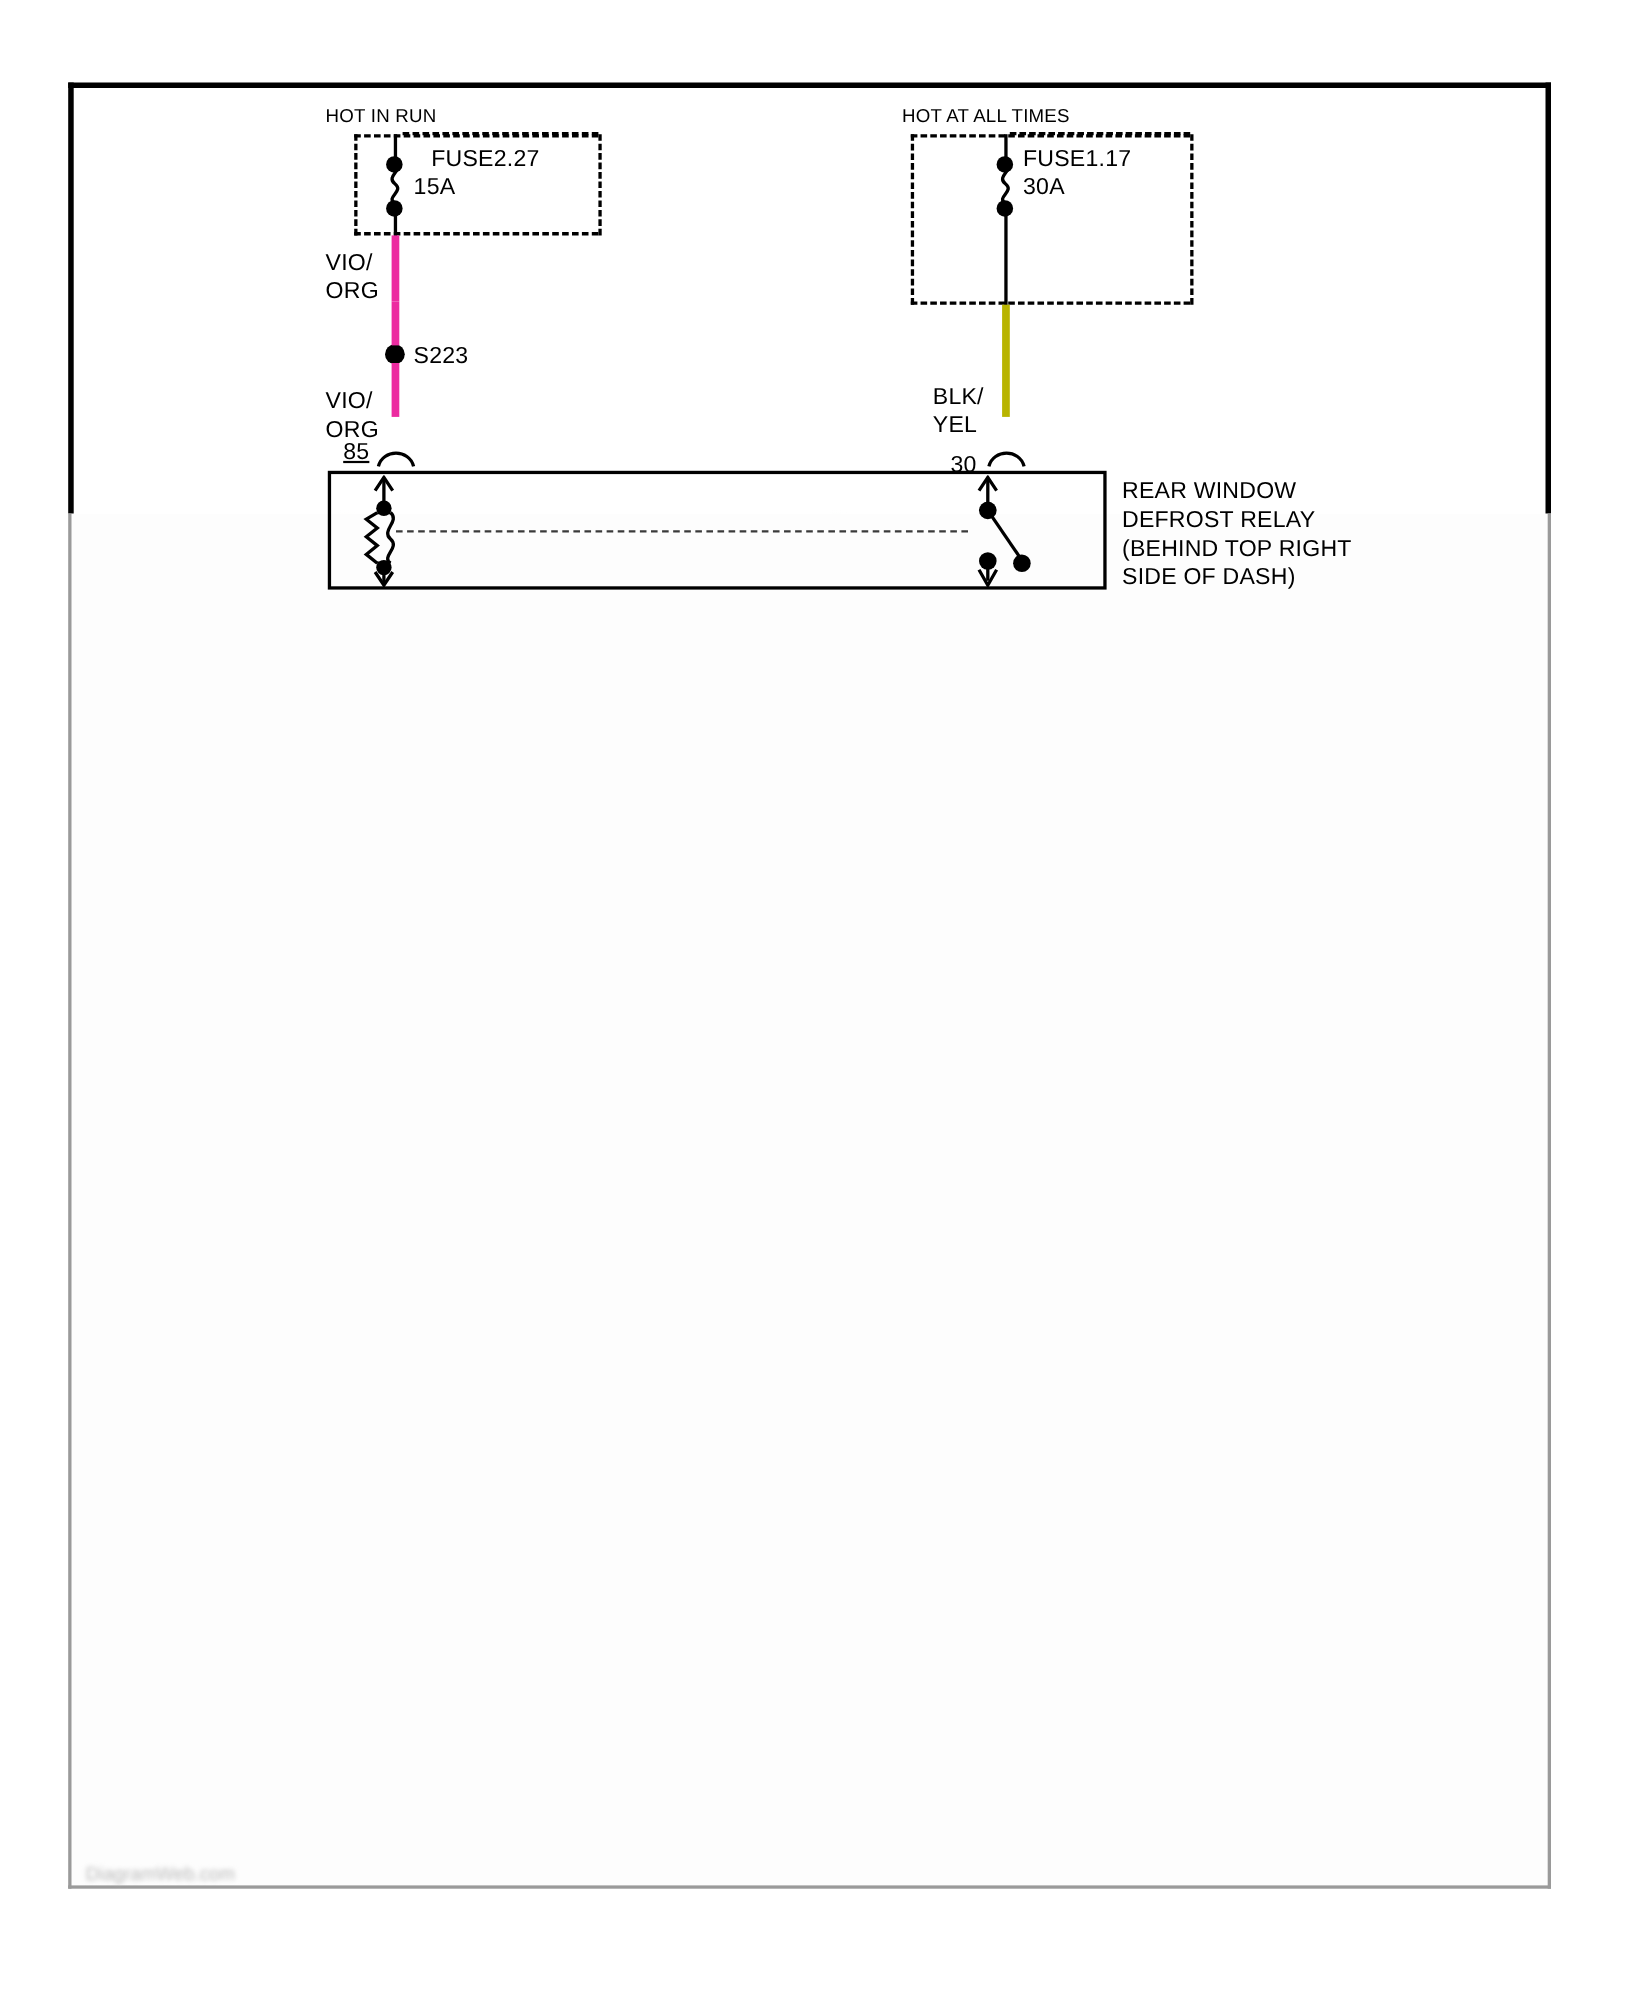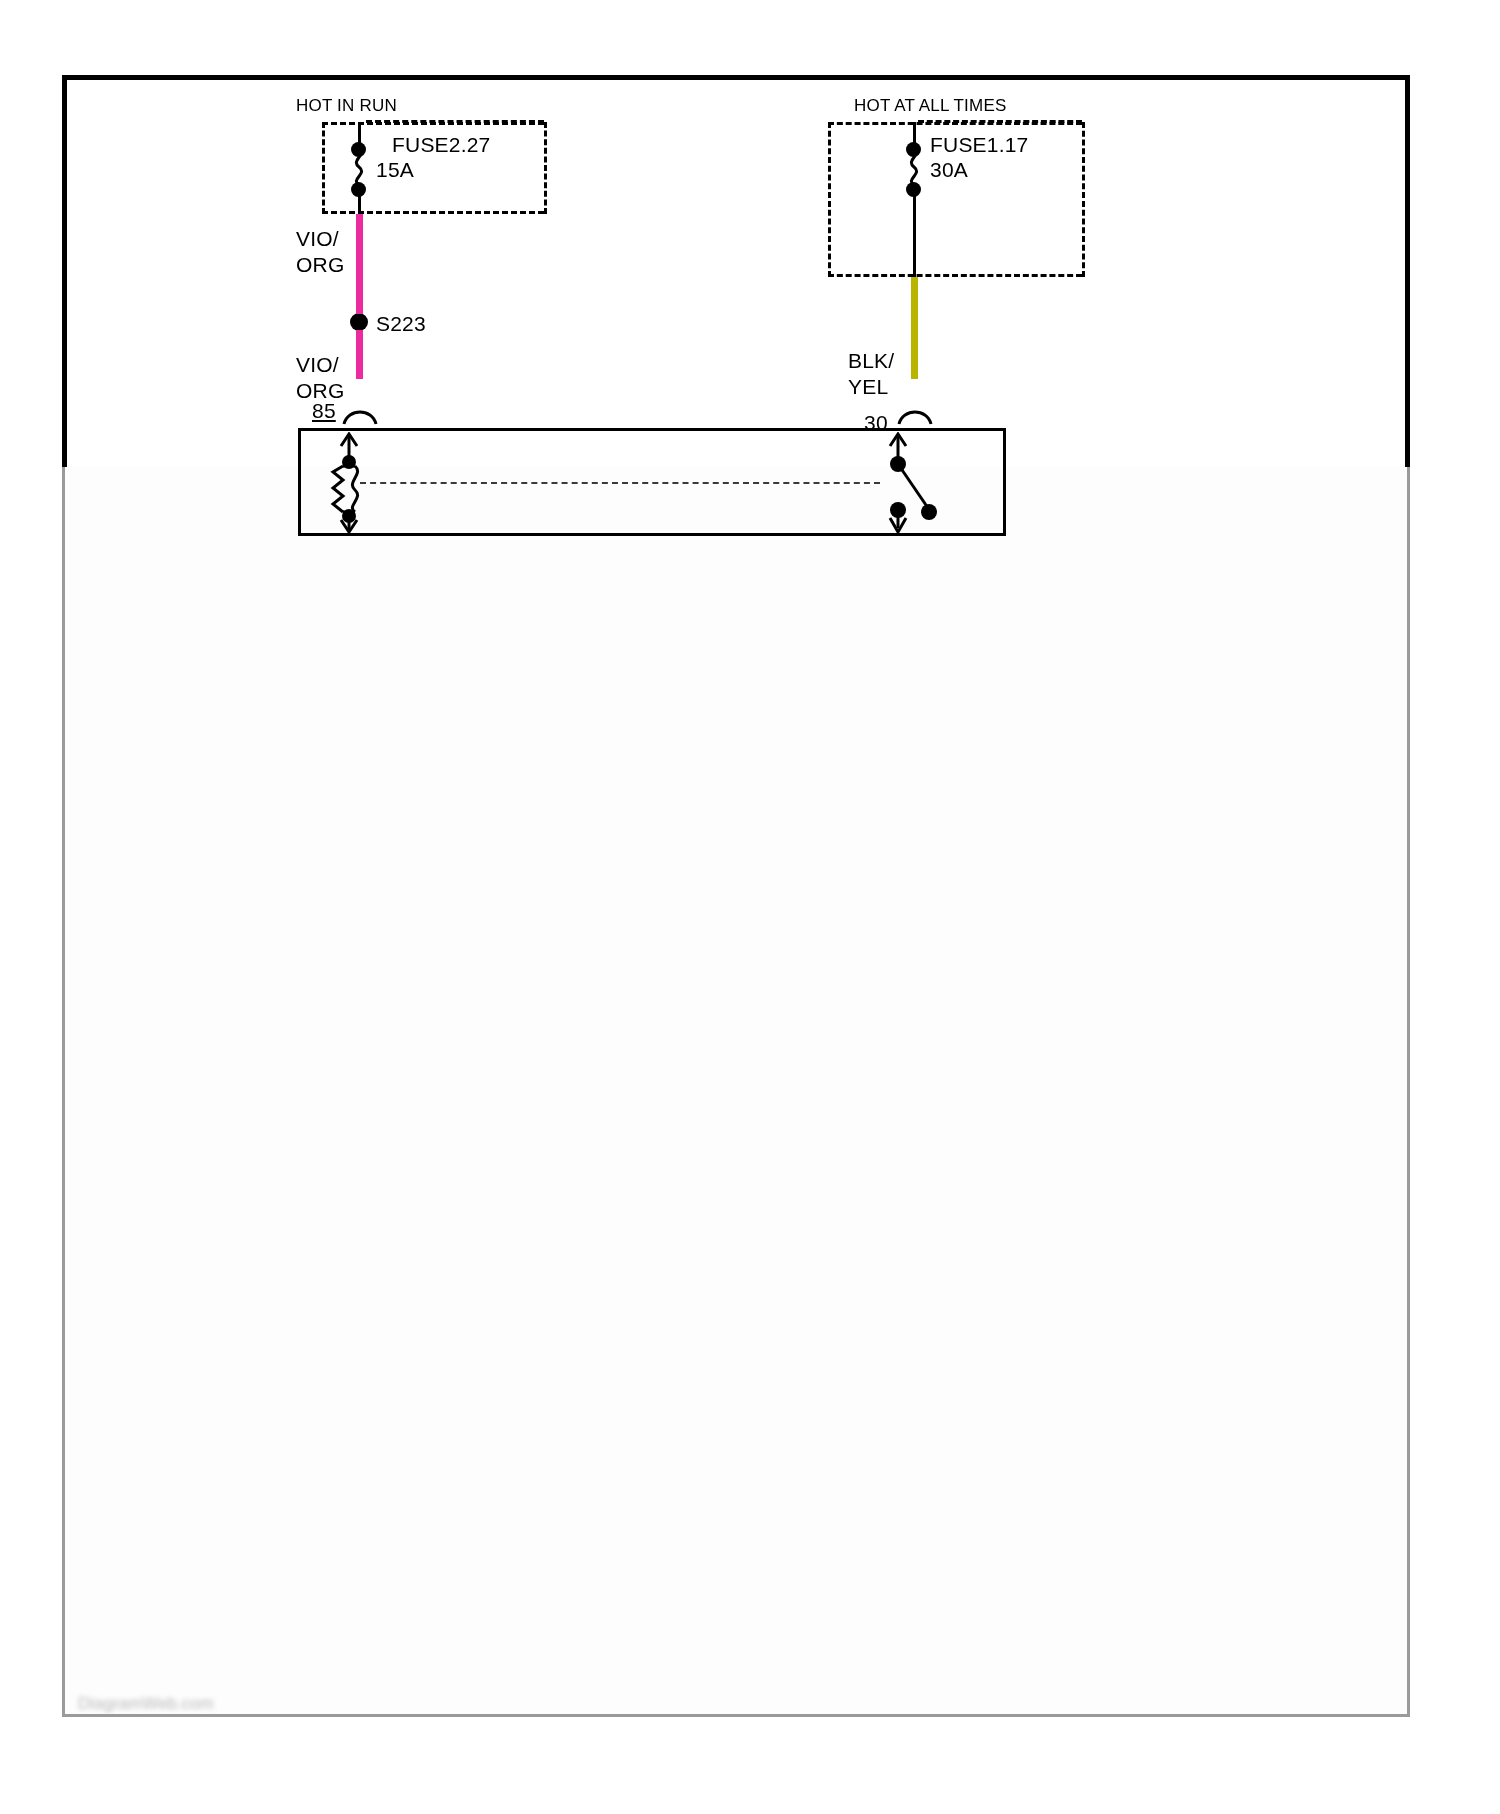--- a/index.html
+++ b/index.html
@@ -275,21 +275,21 @@
 
   <div class="wire w-vio" style="left:356px;top:330px;height:49px;"></div>
   <div class="txt t-lbl" style="left:296px;top:352px;">VIO/
 ORG</div>
   <div class="txt t-lbl" style="left:312px;top:398px;text-decoration:underline;">85</div>
 
   <svg style="position:absolute;left:342px;top:404px;" width="36" height="22" viewBox="0 0 36 22">
     <path d="M2,20 C6,4 30,4 34,20" stroke="#000" stroke-width="3" fill="none"></path>
   </svg>
 
-  <div class="txt t-hdr" style="left:854px;top:95px;">HOT AT ALL TIMES</div>
+  <div class="txt t-hdr" style="left:820px;top:95px;">HOT AT ALL TIMES</div>
 
   <div class="dashbox" style="left:828px;top:122px;width:254px;height:155px;border-right:none;"></div>
   <div style="position:absolute;left:918px;top:120px;width:164px;height:0;border-top:3px dashed #000;"></div>
 
   <div class="vline" style="left:913px;top:122px;height:30px;"></div>
   <div class="vline" style="left:913px;top:188px;height:91px;"></div>
   <div class="dot" style="left:906px;top:142px;width:15px;height:15px;"></div>
   <div class="dot" style="left:906px;top:182px;width:15px;height:15px;"></div>
   <svg style="position:absolute;left:903px;top:148px;" width="26" height="38" viewBox="0 0 26 38">
     <path d="M11,1 C20,6 2,12 11,19 C20,26 2,31 11,37" stroke="#000" stroke-width="3" fill="none"></path>
@@ -331,16 +331,20 @@
     <circle cx="32" cy="32" r="8" fill="#000"></circle>
 
     <path d="M32,32 L62,76" stroke="#000" stroke-width="3" fill="none"></path>
     <circle cx="63" cy="80" r="8" fill="#000"></circle>
 
     <circle cx="32" cy="78" r="8" fill="#000"></circle>
     <path d="M32,78 L32,96" stroke="#000" stroke-width="3" fill="none"></path>
     <path d="M24,86 L32,100 L40,86" stroke="#000" stroke-width="3" fill="none"></path>
   </svg>
 
+  <div class="txt t-lbl" style="left:1020px;top:434px;">REAR WINDOW
+DEFROST RELAY
+(BEHIND TOP RIGHT
+SIDE OF DASH)</div>
 
   <div class="watermark">DiagramWeb.com</div>
 
 </div>
 
 </body></html>

